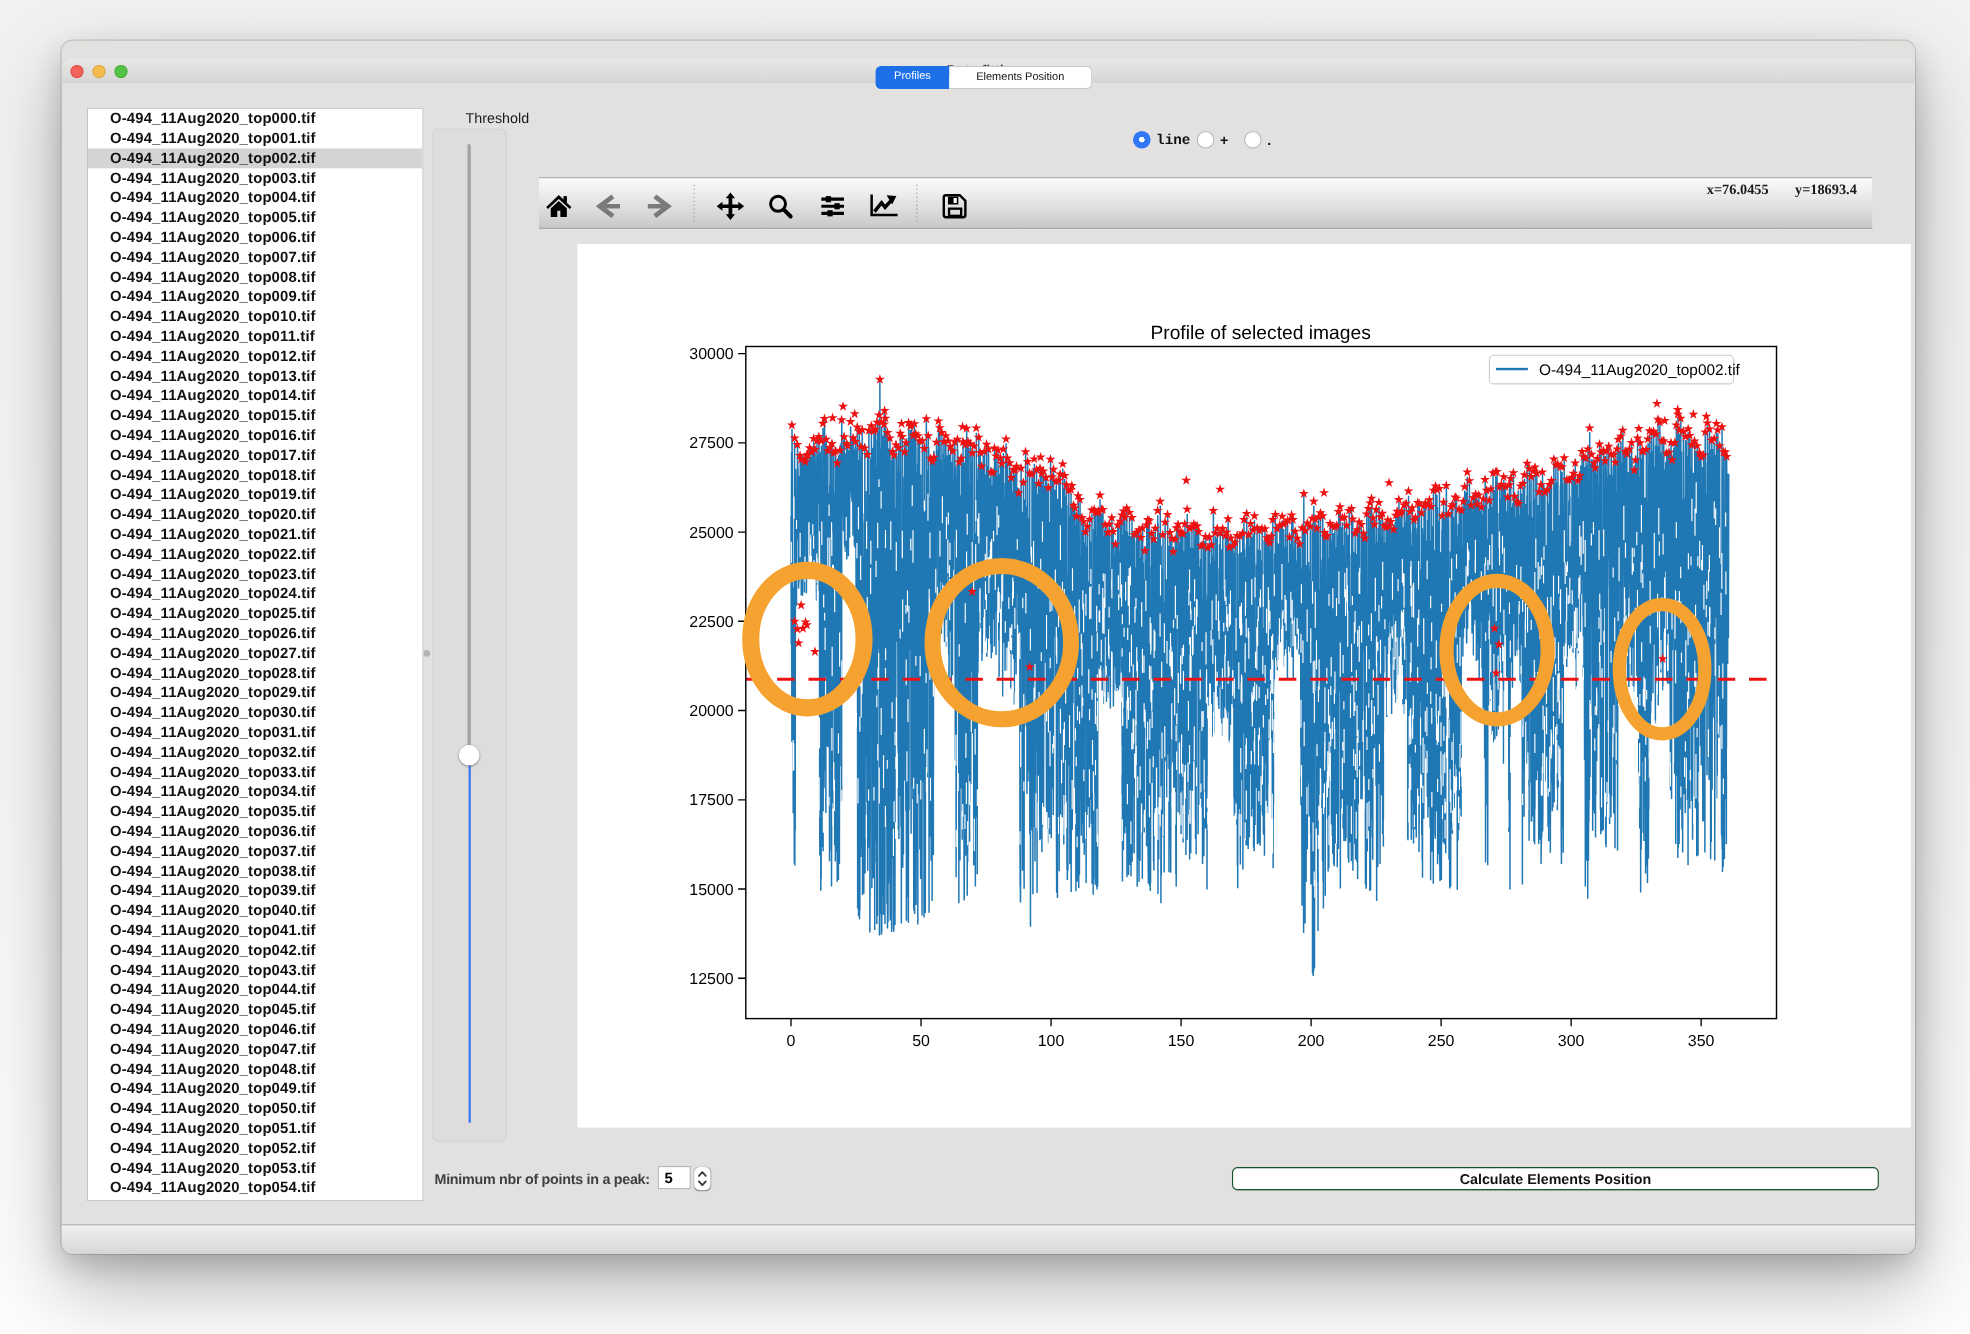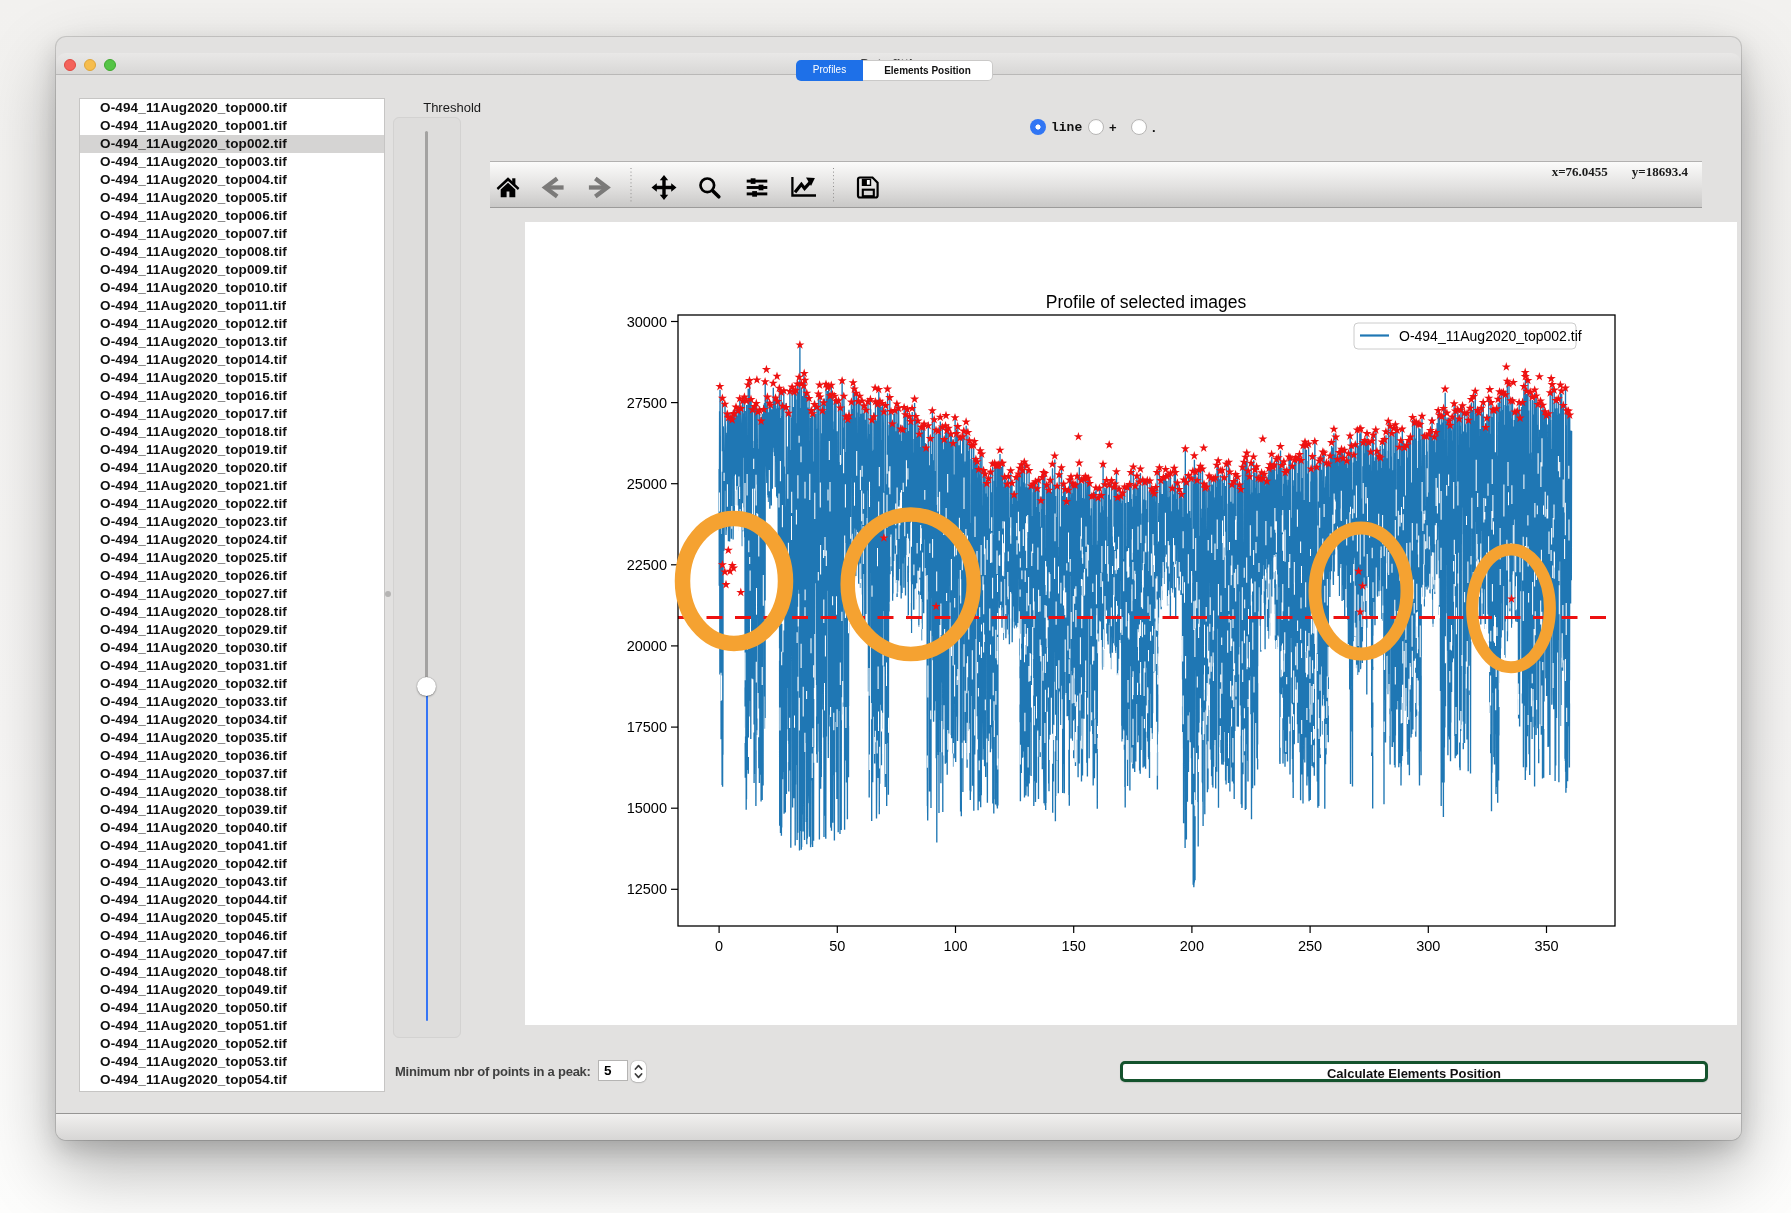--- a/index.html
+++ b/index.html
@@ -9,21 +9,21 @@
   background:linear-gradient(#e9e8e7,#d8d7d6); border-bottom:1px solid #b9b8b7;margin-top:16px; }
 #titlebar .title { position:absolute; left:0; right:0; top:3px; text-align:center; font-size:13px; font-weight:600; color:#3e3e3e; }
 .tl { position:absolute; top:6px; width:12px; height:12px; border-radius:50%; }
 #win-title-red { left:8px; background:#f4635b; border:0.5px solid #e04a42; }
 #win-title-yel { left:28px; background:#f6bd4e; border:0.5px solid #dfa53a; }
 #win-title-grn { left:48px; background:#55c446; border:0.5px solid #3fa92f; }
 #tabs { position:absolute; left:740px; top:23px; width:254px; height:21px; font-size:10px; }
 #tab1 { position:absolute; left:0px; top:0; width:67px; height:21px; background:#1e70e8; color:#fff;
   border-radius:5px 0 0 5px; text-align:center; line-height:20px; font-weight:500; }
 #tab2 { position:absolute; left:67px; top:0; width:130px; height:21px; background:#fff; color:#111;
-  border-radius:0 5px 5px 0; text-align:center; line-height:20px; border:1px solid #cac9c8; border-left:none; font-weight:700; }
+  border-radius:0 5px 5px 0; text-align:center; line-height:20px; border:1px solid #cac9c8; border-left:none; font-weight:400; }
 #filelist { position:absolute; left:23px; top:61px; width:306px; height:994px; background:#fff;
   border:1px solid #c6c5c4; overflow:hidden; }
 .fitem { height:18px; line-height:18px; padding-left:20px; font-size:13.5px; font-weight:bold; color:#111; white-space:nowrap; letter-spacing:0.15px; }
 .fitem.sel { background:#d5d4d3; }
 #thr-label { position:absolute; left:315px; top:63px; width:110px; text-align:right; font-size:13px; color:#1a1a1a; }
 #sliderpanel { position:absolute; left:337px; top:80px; width:68px; height:921px; background:#dedddc;
   border:1px solid #d3d2d1; border-radius:6px; }
 #groove-gray { position:absolute; left:369px; top:94px; width:3px; height:555px; background:#a3a2a1; border-radius:2px; }
 #groove-blue { position:absolute; left:369.5px; top:649px; width:2.5px; height:335px; background:#3575f5; border-radius:2px; }
 #handle { position:absolute; left:361px; top:640px; width:19px; height:19px; background:#fff; border-radius:50%;
@@ -35,21 +35,21 @@
 .radio.on { background:radial-gradient(circle at 50% 50%, #fff 0 2.5px, #3176f4 2.6px); }
 #toolbar { position:absolute; left:434px; top:124px; width:1212px; height:47px;
   background:linear-gradient(#fbfbfa,#e2e1e0 55%,#c9c8c7); border-top:1px solid #b2b1b0; border-bottom:1px solid #9c9b9a;font-family:Liberation Serif, serif; }
 #coords { position:absolute; right:14px; top:2px; font-size:13px; font-weight:bold; color:#1a1a1a; }
 #plotpanel { position:absolute; left:433px; top:185px; width:1212px; height:803px; background:#fff;margin-left:36px; }
 #bot-label { position:absolute; left:339px; top:1027px; font-size:13px; font-weight:bold; color:#404040; letter-spacing:-0.25px; }
 #spinbox { position:absolute; left:542px; top:1023px; width:30px; height:21px; background:#fff; border:1px solid #b5b4b3;
   font-size:13.5px; font-weight:bold; padding-left:5px; line-height:19px; }
 #stepper { position:absolute; left:575px; top:1023.5px; width:15px; height:21px; background:#fff; border-radius:5px;
   box-shadow:0 0 1px rgba(0,0,0,0.4), 0 0.5px 1.5px rgba(0,0,0,0.25); }
-#calcbtn { position:absolute; left:1064px; top:1024px; width:588px; height:21px; background:#fff; border:3px solid #14532d;
+#calcbtn { position:absolute; left:1064px; top:1024px; width:588px; height:21px; background:#fff; border:1px solid #14532d;
   border-radius:5px; text-align:center; font-size:13px; font-weight:bold; color:#111; line-height:19px;
   box-shadow:0 0.5px 1px rgba(0,0,0,0.12); }
 #botbar { position:absolute; left:0; bottom:0; width:100%; height:27px; border-radius:0 0 10px 10px;
   background:linear-gradient(#f1f0ef,#d7d6d5); border-top:1px solid #969594; }
 </style></head>
 <body>
 <div id="win">
   <div id="titlebar">
     <div class="tl" id="win-title-red"></div>
       <div class="tl" id="win-title-yel"></div>

